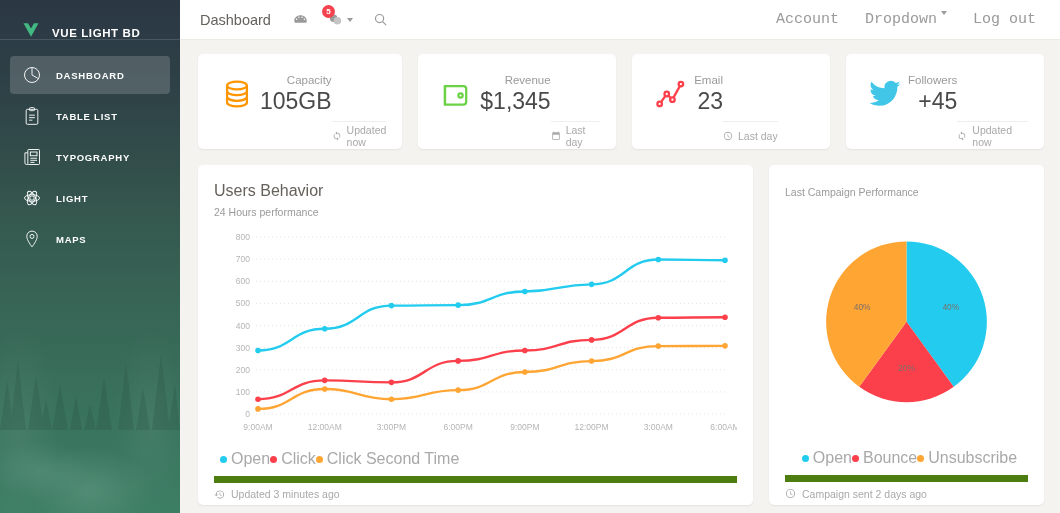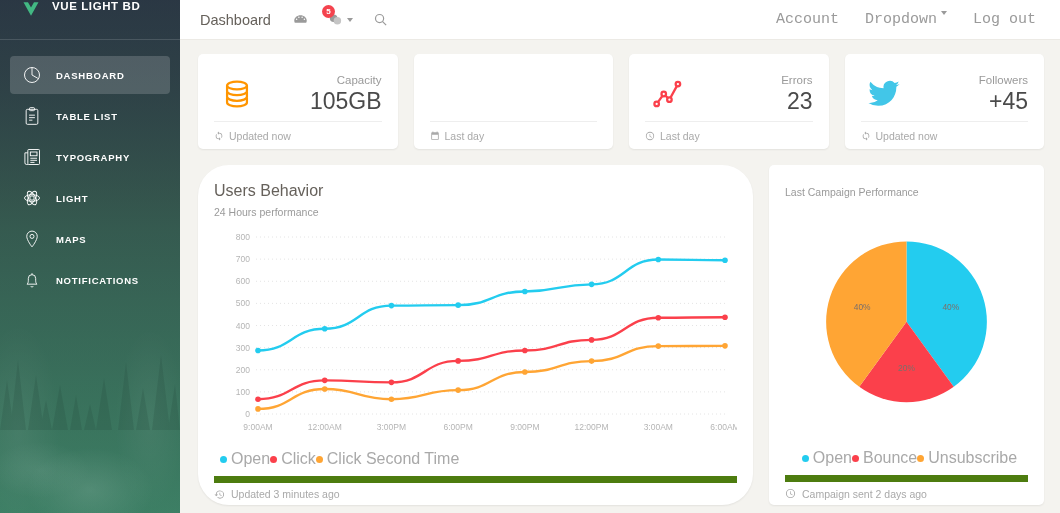--- a/index.html
+++ b/index.html
@@ -32,21 +32,21 @@
     position: absolute; left: 0; right: 0; top: 300px; height: 130px;
     opacity: .22;
   }
   .sidebar-overlay {
     position: absolute; inset: 0;
     background: linear-gradient(180deg, rgba(39,51,63,.55) 0%, rgba(45,86,74,.42) 45%, rgba(52,110,88,.38) 100%);
   }
   .sidebar-inner { position: relative; z-index: 2; }
 
   .logo-row {
-    height: 40px; display: flex; align-items: flex-start;
+    height: 40px; display: flex; align-items: flex-end;
     padding: 0 0 0 22px; gap: 12px;
     border-bottom: 1px solid rgba(255,255,255,.14);
   }
   .logo-mark { width: 18px; height: 18px; flex: 0 0 18px; }
   .logo-text {
     color: #ffffff; font-size: 11.5px; font-weight: bold;
     letter-spacing: .6px; white-space: nowrap;
   }
 
   .nav { padding-top: 16px; }
@@ -98,38 +98,38 @@
   }
 
   .content { flex: 1; padding: 14px 16px 0 18px; overflow: hidden; }
 
   
   .stat-row { display: flex; gap: 16px; margin-bottom: 16px; }
   .card {
     background: #fff; border-radius: 5px;
     box-shadow: 0 1px 2px rgba(0,0,0,.07);
   }
-  .stat-card { flex: 1; padding: 14px 16px 0 16px; height: 95px; display: flex; flex-direction: column; }
+  .stat-card { flex: 1; padding: 14px 16px 0 16px; height: 95px; display: flex; }
   .stat-top { display: flex; align-items: center; height: 52px; }
   .stat-icon { width: 46px; flex: 0 0 46px; display: flex; align-items: center; justify-content: center; }
   .stat-icon svg { display: block; }
   .stat-text { margin-left: auto; text-align: right; }
   .stat-label { font-size: 11.5px; color: #9a9a9a; line-height: 14px; }
   .stat-value { font-size: 23px; color: #4a4a4a; line-height: 28px; font-weight: 400; }
   .stat-foot {
     margin-top: auto; border-top: 1px solid #eeeeee;
     height: 28px; display: flex; align-items: center; gap: 5px;
     font-size: 10.5px; color: #a9a9a9;
   }
   .stat-foot svg { display: block; flex: 0 0 auto; }
 
   
   .chart-row { display: flex; gap: 16px; height: 340px; }
   .chart-card { padding: 16px 16px 0 16px; display: flex; flex-direction: column; }
-  .chart-card.big { flex: 0 0 555px; border-radius: 31px; }
+  .chart-card.big { flex: 0 0 555px; }
   .chart-card.small { flex: 1; }
   .ch-title { font-size: 16px; color: #66615b; line-height: 20px; font-weight: 400; }
   .ch-sub { font-size: 10.5px; color: #9a9a9a; margin-top: 4px; line-height: 14px; }
   .ch-body { flex: 1; position: relative; padding-top: 10px; }
   .ch-legend {
     display: flex; align-items: center; 
     font-size: 16px; color: #a9a9a9; padding: 6px 0 8px 6px;
   }
   .lg { display: flex; align-items: center; gap: 4px; white-space: nowrap; }
   .dot { width: 7px; height: 7px; border-radius: 50%; display: inline-block; }
@@ -232,30 +232,20 @@
         <div class="nav-item">
           <span class="nav-icon">
             <svg width="20" height="20" viewBox="0 0 24 24" fill="none" stroke="#ffffff" stroke-width="1.1">
               <path d="M12 2.5c-3.6 0-6.3 2.8-6.3 6.3 0 4.6 6.3 12.7 6.3 12.7s6.3-8.1 6.3-12.7c0-3.5-2.7-6.3-6.3-6.3z"></path>
               <circle cx="12" cy="8.9" r="2.4"></circle>
             </svg>
           </span>
           <span class="nav-label">MAPS</span>
         </div>
 
-        <div class="nav-item">
-          <span class="nav-icon">
-            <svg width="20" height="20" viewBox="0 0 24 24" fill="none" stroke="#ffffff" stroke-width="1.1">
-              <path d="M6 17h12c-1.4-1.3-1.6-2.7-1.6-4.6V10a4.4 4.4 0 0 0-8.8 0v2.4C7.6 14.3 7.4 15.7 6 17z"></path>
-              <path d="M10.4 19.4a1.8 1.8 0 0 0 3.2 0"></path>
-              <path d="M12 5.6V3.8"></path>
-            </svg>
-          </span>
-          <span class="nav-label">NOTIFICATIONS</span>
-        </div>
       </nav>
     </div>
   </aside>
 
   <div class="main">
 
     <header class="navbar">
       <div class="nb-title">Dashboard</div>
 
       <div class="nb-icons">
@@ -317,41 +307,54 @@
           </div>
           <div class="stat-foot">
             <svg width="10" height="10" viewBox="0 0 24 24" fill="#a9a9a9">
               <path d="M12 4V1L8 5l4 4V6a6 6 0 0 1 6 6 6 6 0 0 1-.9 3.1l1.5 1.5A8 8 0 0 0 20 12a8 8 0 0 0-8-8zm0 14a6 6 0 0 1-6-6c0-1.1.3-2.2.9-3.1L5.4 7.4A8 8 0 0 0 4 12a8 8 0 0 0 8 8v3l4-4-4-4v3z"></path>
             </svg>
             <span>Updated now</span>
           </div>
         </div>
 
         <div class="card stat-card">
+          <div class="stat-top">
+            <span class="stat-icon">
+              <svg width="34" height="34" viewBox="0 0 24 24" fill="none" stroke="#6BD246" stroke-width="1.6">
+                <path d="M3.5 6.5h13a2 2 0 0 1 2 2v9a2 2 0 0 1-2 2h-13z"></path>
+                <path d="M3.5 6.5v13"></path>
+                <circle cx="14.5" cy="13" r="1.5"></circle>
+              </svg>
+            </span>
+            <div class="stat-text">
+              <div class="stat-label">Revenue</div>
+              <div class="stat-value">$1,345</div>
+            </div>
+          </div>
           <div class="stat-foot">
             <svg width="10" height="10" viewBox="0 0 24 24" fill="#a9a9a9">
               <path d="M19 3h-1V1h-2v2H8V1H6v2H5a2 2 0 0 0-2 2v14a2 2 0 0 0 2 2h14a2 2 0 0 0 2-2V5a2 2 0 0 0-2-2zm0 16H5V9h14v10z"></path>
             </svg>
             <span>Last day</span>
           </div>
         </div>
 
         <div class="card stat-card">
           <div class="stat-top">
             <span class="stat-icon">
               <svg width="34" height="34" viewBox="0 0 24 24" fill="none" stroke="#FB404B" stroke-width="1.6">
                 <polyline points="4,19 9,12 13,16 19,5"></polyline>
                 <circle cx="4" cy="19" r="1.6" fill="#fff"></circle>
                 <circle cx="9" cy="12" r="1.6" fill="#fff"></circle>
                 <circle cx="13" cy="16" r="1.6" fill="#fff"></circle>
                 <circle cx="19" cy="5" r="1.6" fill="#fff"></circle>
               </svg>
             </span>
             <div class="stat-text">
-              <div class="stat-label">Errors</div>
+              <div class="stat-label">Email</div>
               <div class="stat-value">23</div>
             </div>
           </div>
           <div class="stat-foot">
             <svg width="10" height="10" viewBox="0 0 24 24" fill="#a9a9a9">
               <path d="M12 2a10 10 0 1 0 0 20 10 10 0 0 0 0-20zm0 18a8 8 0 1 1 0-16 8 8 0 0 1 0 16zm.5-13H11v6l5 3 .8-1.3-4.3-2.5z"></path>
             </svg>
             <span>Last day</span>
           </div>
         </div>

